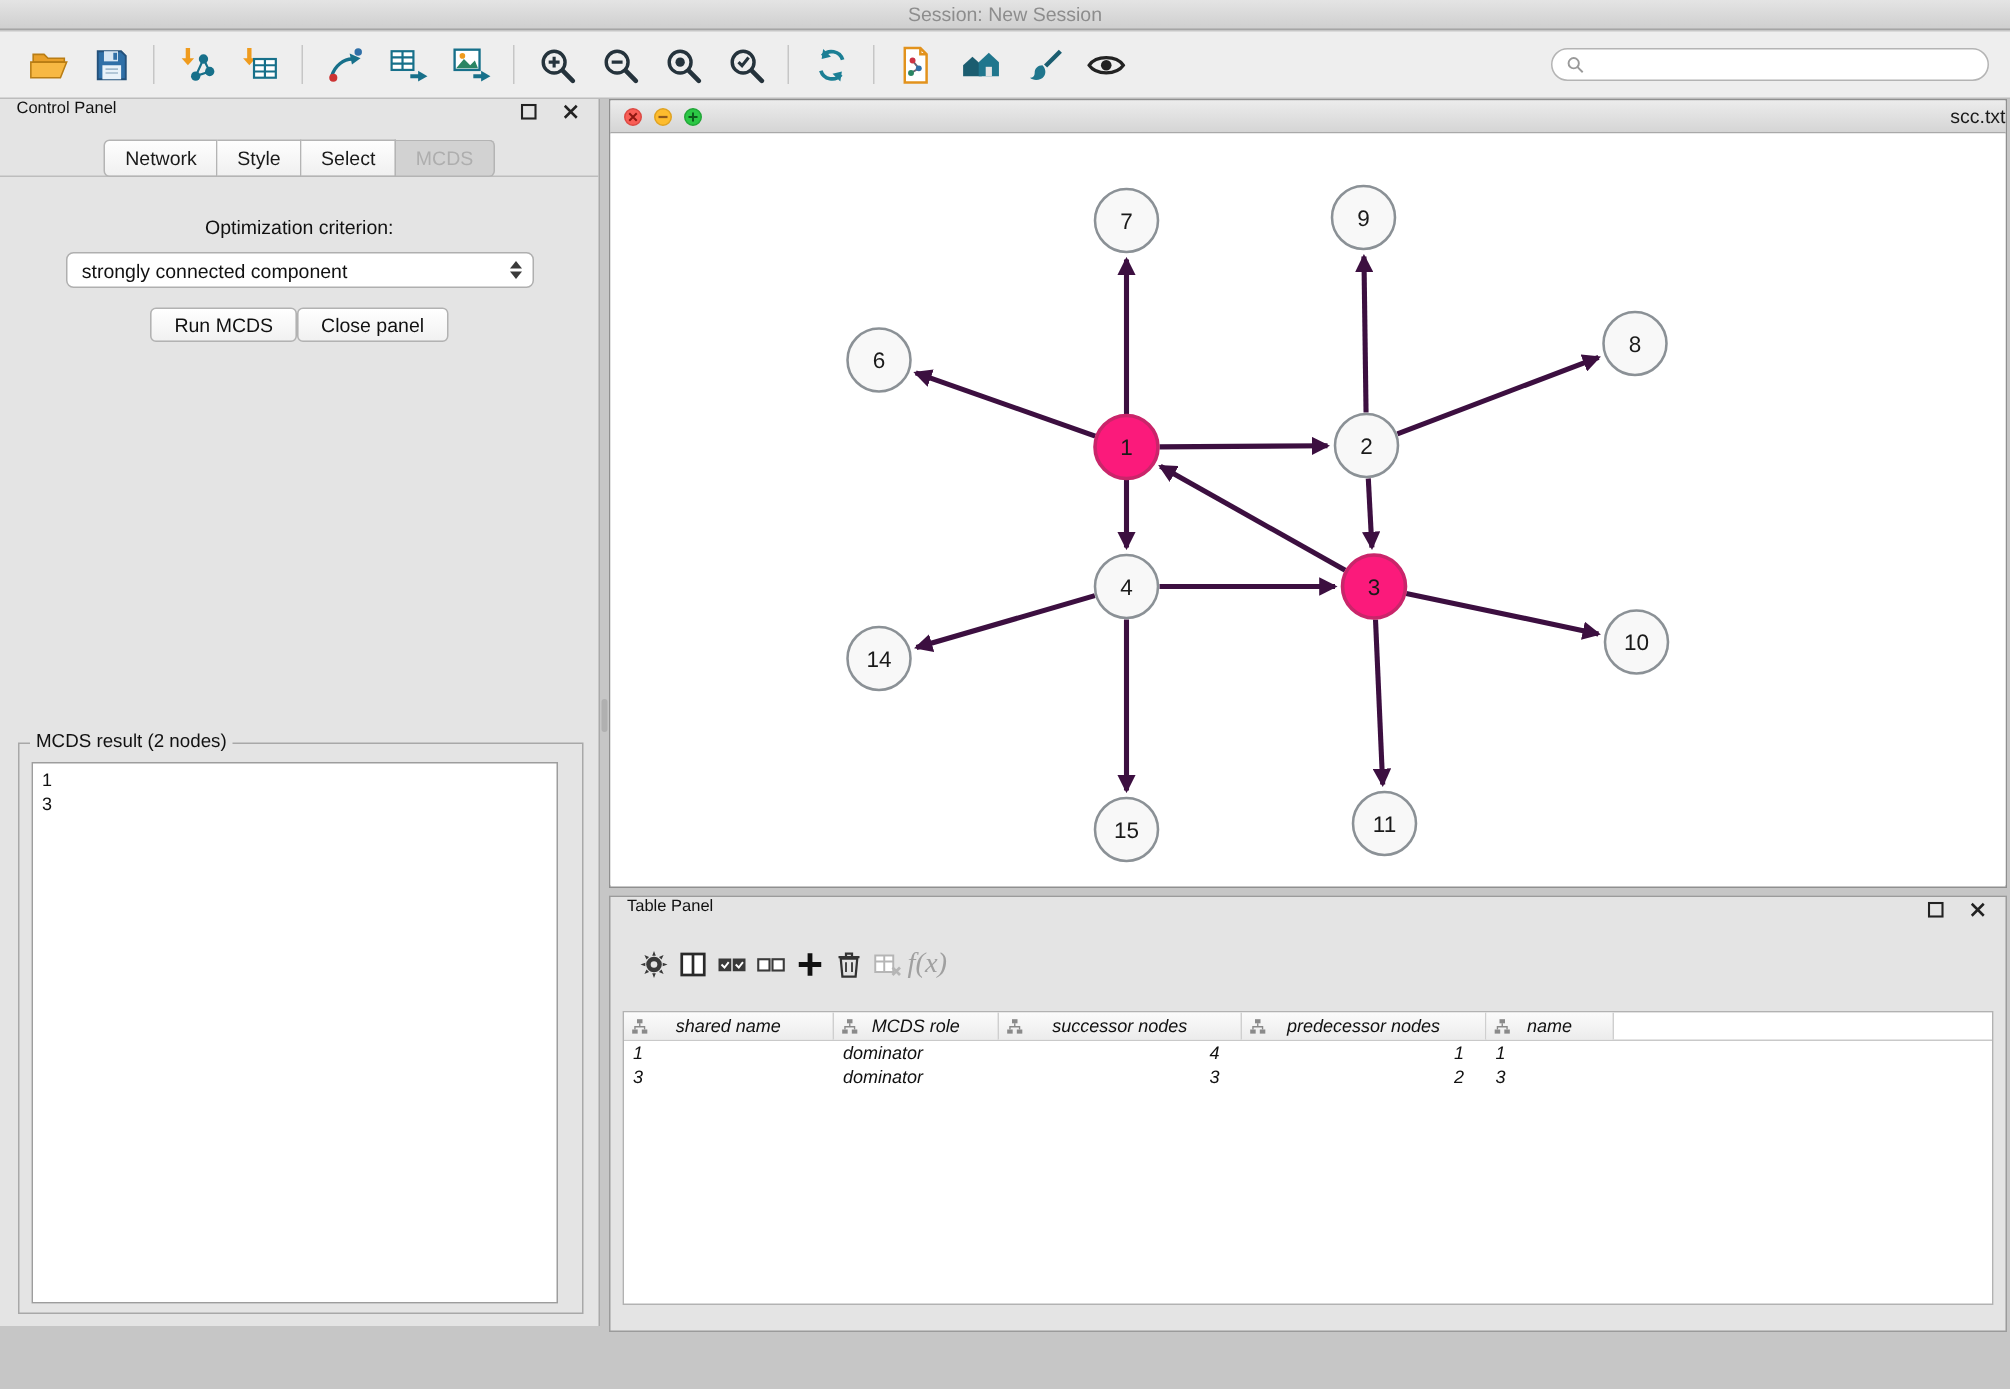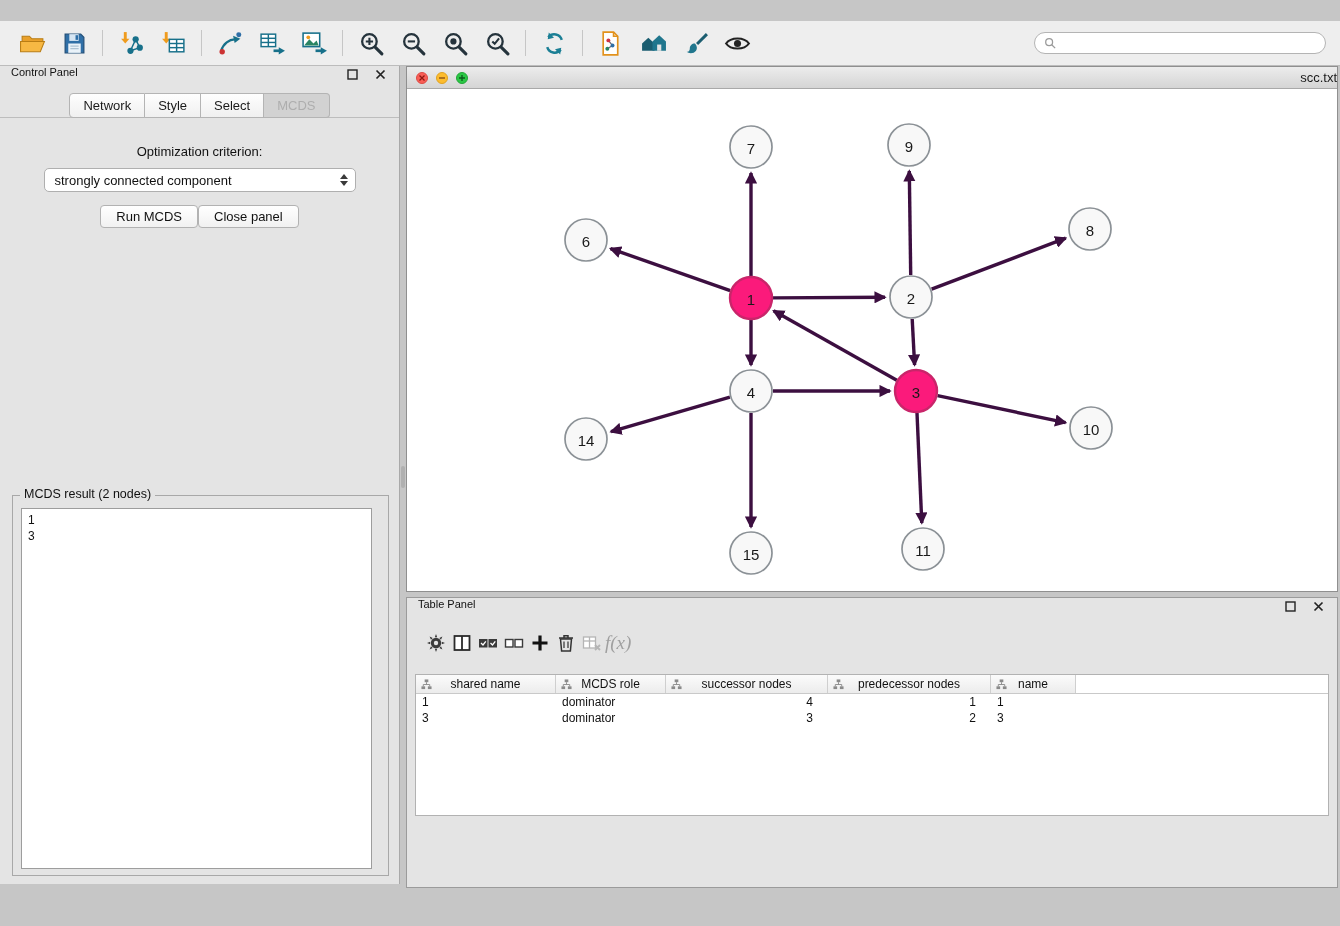--- a/index.html
+++ b/index.html
@@ -71,21 +71,21 @@
   .light.yellow { background:#fdbc2e; border:1px solid #e0a322; }
   .light.green  { background:#2bc745; border:1px solid #22a738; }
   .nw-canvas { position:relative; width:930px; height:501px; background:#fff; overflow:hidden; }
 
   
   .table-panel { position:absolute; left:406px; top:597px; width:932px; height:291px; background:#e4e4e4; border:1px solid #9b9b9b; }
   .tp-toolbar { height:38px; display:flex; align-items:center; padding:0 16px; }
   .tp-tool { width:26px; height:26px; display:flex; align-items:center; justify-content:center; }
   .tp-tool svg { width:20px; height:20px; display:block; }
   .fx { font-family:"Liberation Serif", serif; font-style:italic; font-size:19px; color:#a0a0a0; }
-  .tp-table { position:absolute; left:8px; right:8px; top:76px; height:142px; background:#fff; border:1px solid #b2b2b2; overflow:hidden; }
+  .tp-table { position:absolute; left:8px; right:8px; top:76px; height:196px; background:#fff; border:1px solid #b2b2b2; overflow:hidden;font-style:italic; }
   .t-headrow { display:flex; height:19px; border-bottom:1px solid #c9c9c9; background:#fff; }
   .t-hcell { position:relative; border-right:1px solid #cfcfcf; font-size:12px; display:flex; align-items:center;
     justify-content:center; background:linear-gradient(#fbfbfb,#ececec); color:#111; }
   .t-hcell svg { position:absolute; left:5px; width:11px; height:11px; }
   .t-row { display:flex; height:16px; font-size:12px; align-items:center; }
   .t-cell { padding:0 6px; display:flex; align-items:center; height:100%; overflow:hidden; }
   .t-cell.num { justify-content:flex-end; padding-right:15px; }
   .col0 { width:140px; } .col1 { width:110px; } .col2 { width:162px; } .col3 { width:163px; } .col4 { width:85px; }
   .tp-tabs { position:absolute; left:0; right:0; bottom:7px; display:flex; justify-content:center; }
   .tp-tab { padding:4px 12px; font-size:13px; line-height:15px; background:linear-gradient(#fefefe,#f1f1f1);
@@ -101,20 +101,23 @@
   .sb-left-btn svg { width:16px; height:12px; }
   .memory-btn { position:absolute; right:8px; top:6px; height:24px; border:1px solid #ababab; border-radius:4px;
     background:linear-gradient(#ffffff,#ececec); display:flex; align-items:center; gap:6px; padding:0 12px; font-size:12px; color:#111; }
   .dot { width:10px; height:10px; border-radius:50%; background:#2ecc40; border:1px solid #1f9e30; }
 </style>
 </head>
 <body>
 
 <div class="app">
 
+  <div class="titlebar">
+    <span>Session: New Session</span>
+  </div>
 
   <div class="toolbar">
     <button class="tb-btn">
       <svg viewBox="0 0 26 26">
         <path d="M3 6h7l2.5 2.5H23V11H3z" fill="#e9a02a" stroke="#b97d14"></path>
         <path d="M1.5 11h23L20.5 21h-19z" fill="#f7b843" stroke="#b97d14"></path>
       </svg>
     </button>
     <div class="tb-gap"></div>
     <button class="tb-btn">

